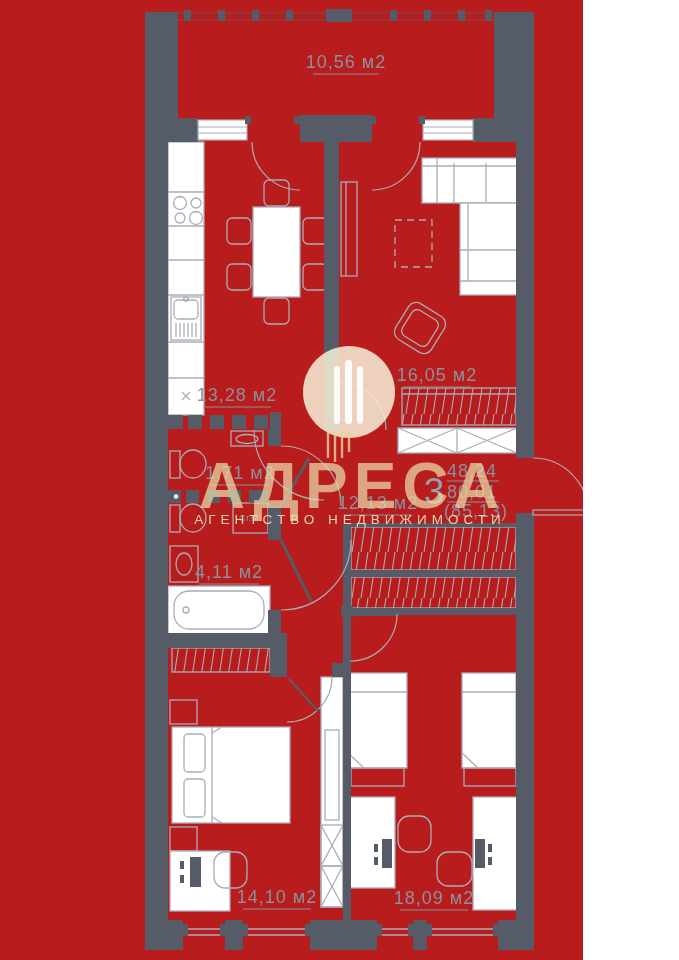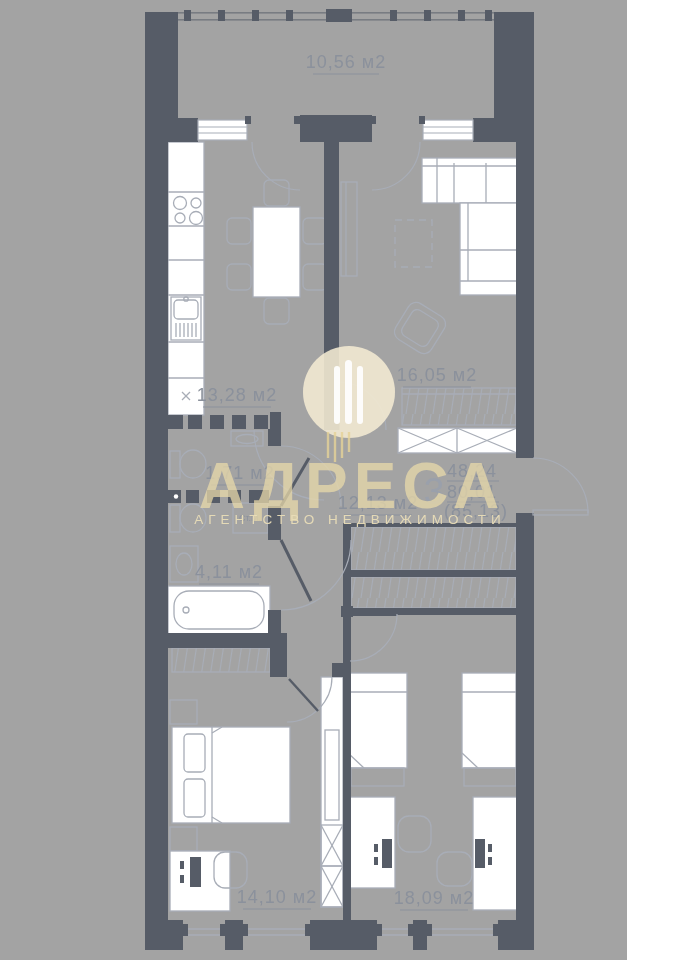--- a/index.html
+++ b/index.html
@@ -1,16 +1,16 @@
 <!DOCTYPE html>
 <html><head>
 <meta charset="utf-8">
 <style>
   html,body{margin:0;padding:0;background:#ffffff;}
-  .stage{position:relative;width:627px;height:960px;background:#a3a3a3;overflow:hidden;
+  .stage{position:relative;width:583px;height:960px;background:#b91c1c;overflow:hidden;
          font-family:"Liberation Sans", sans-serif;text-align:center;}
   svg{position:absolute;left:0;top:0;}
   .area-label{font-family:"Liberation Sans", sans-serif;font-size:18px;fill:#8b919c;letter-spacing:1px;}
   .info-num{font-family:"Liberation Sans", sans-serif;font-size:18px;fill:#8b919c;letter-spacing:1px;}
   .info-big{font-family:"Liberation Sans", sans-serif;font-size:37px;fill:#9aa0ab;}
   .small-label{font-family:"Liberation Sans", sans-serif;font-size:9px;fill:#8b919c;}
   .wm-title{font-family:"Liberation Sans", sans-serif;font-weight:bold;font-size:64px;
             fill:#ecdcab;opacity:.72;letter-spacing:6px;}
   .wm-sub{font-family:"Liberation Sans", sans-serif;font-size:13.5px;fill:#e9ddb8;opacity:.95;letter-spacing:5px;}
 </style>

